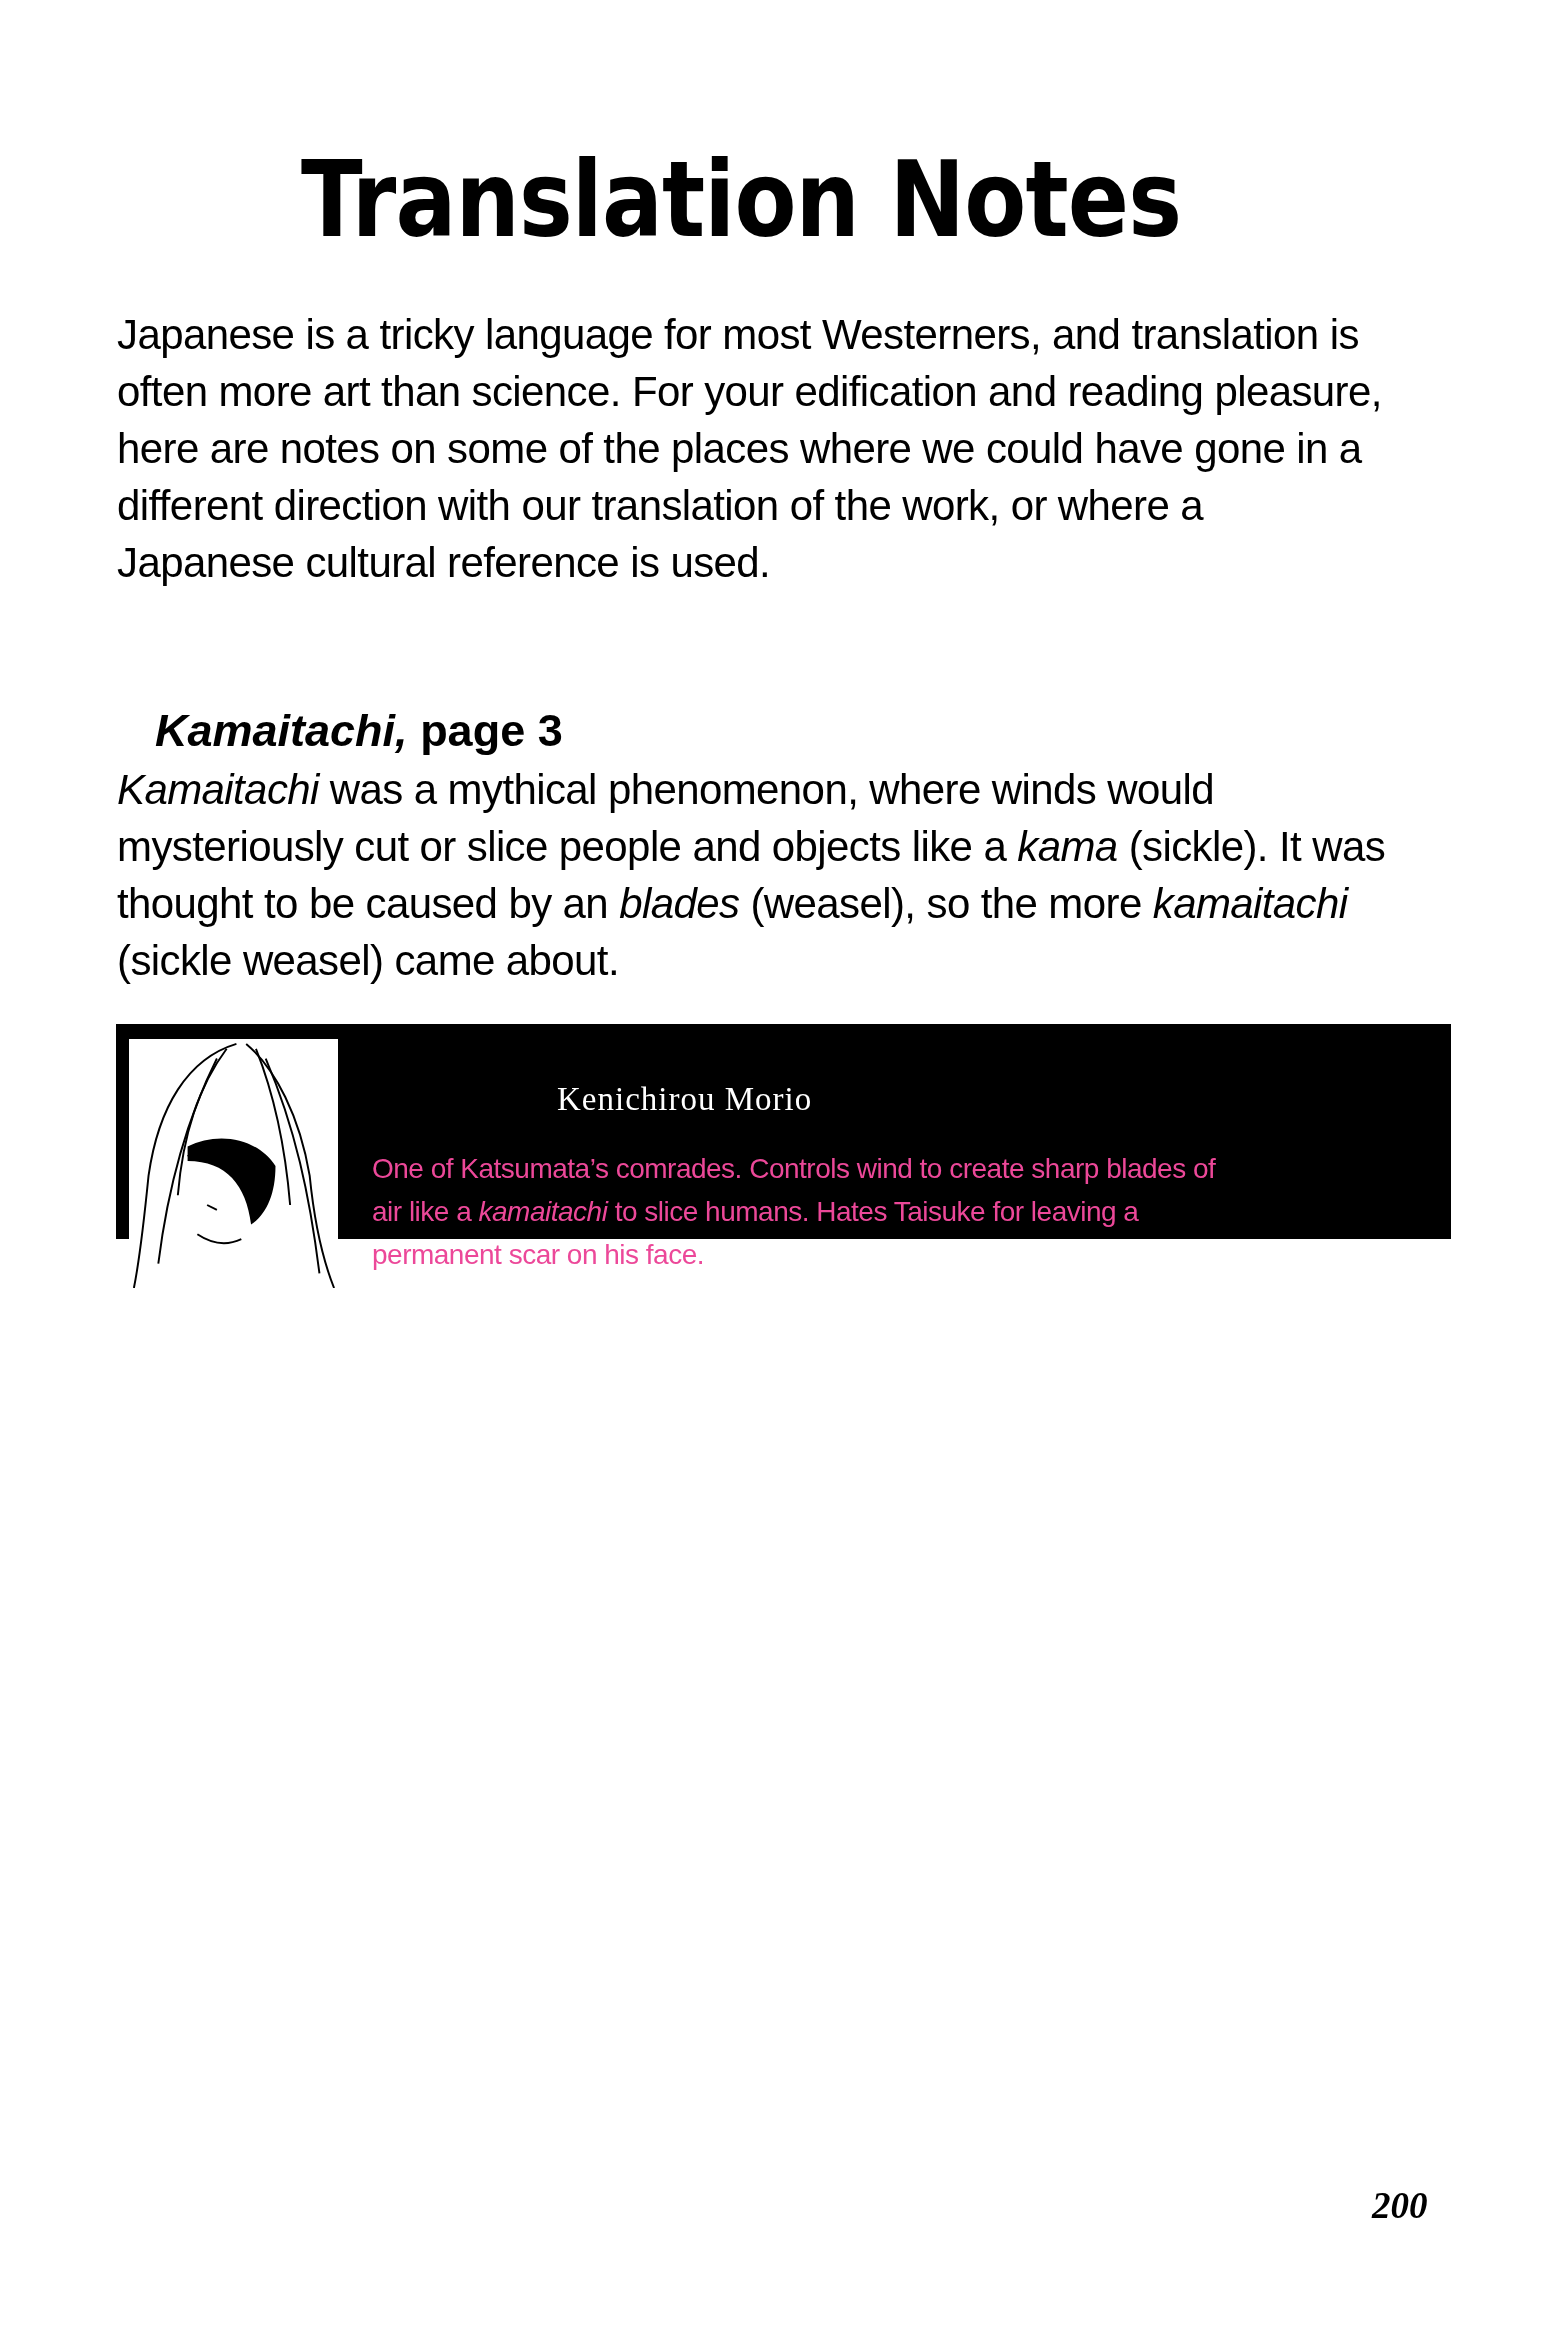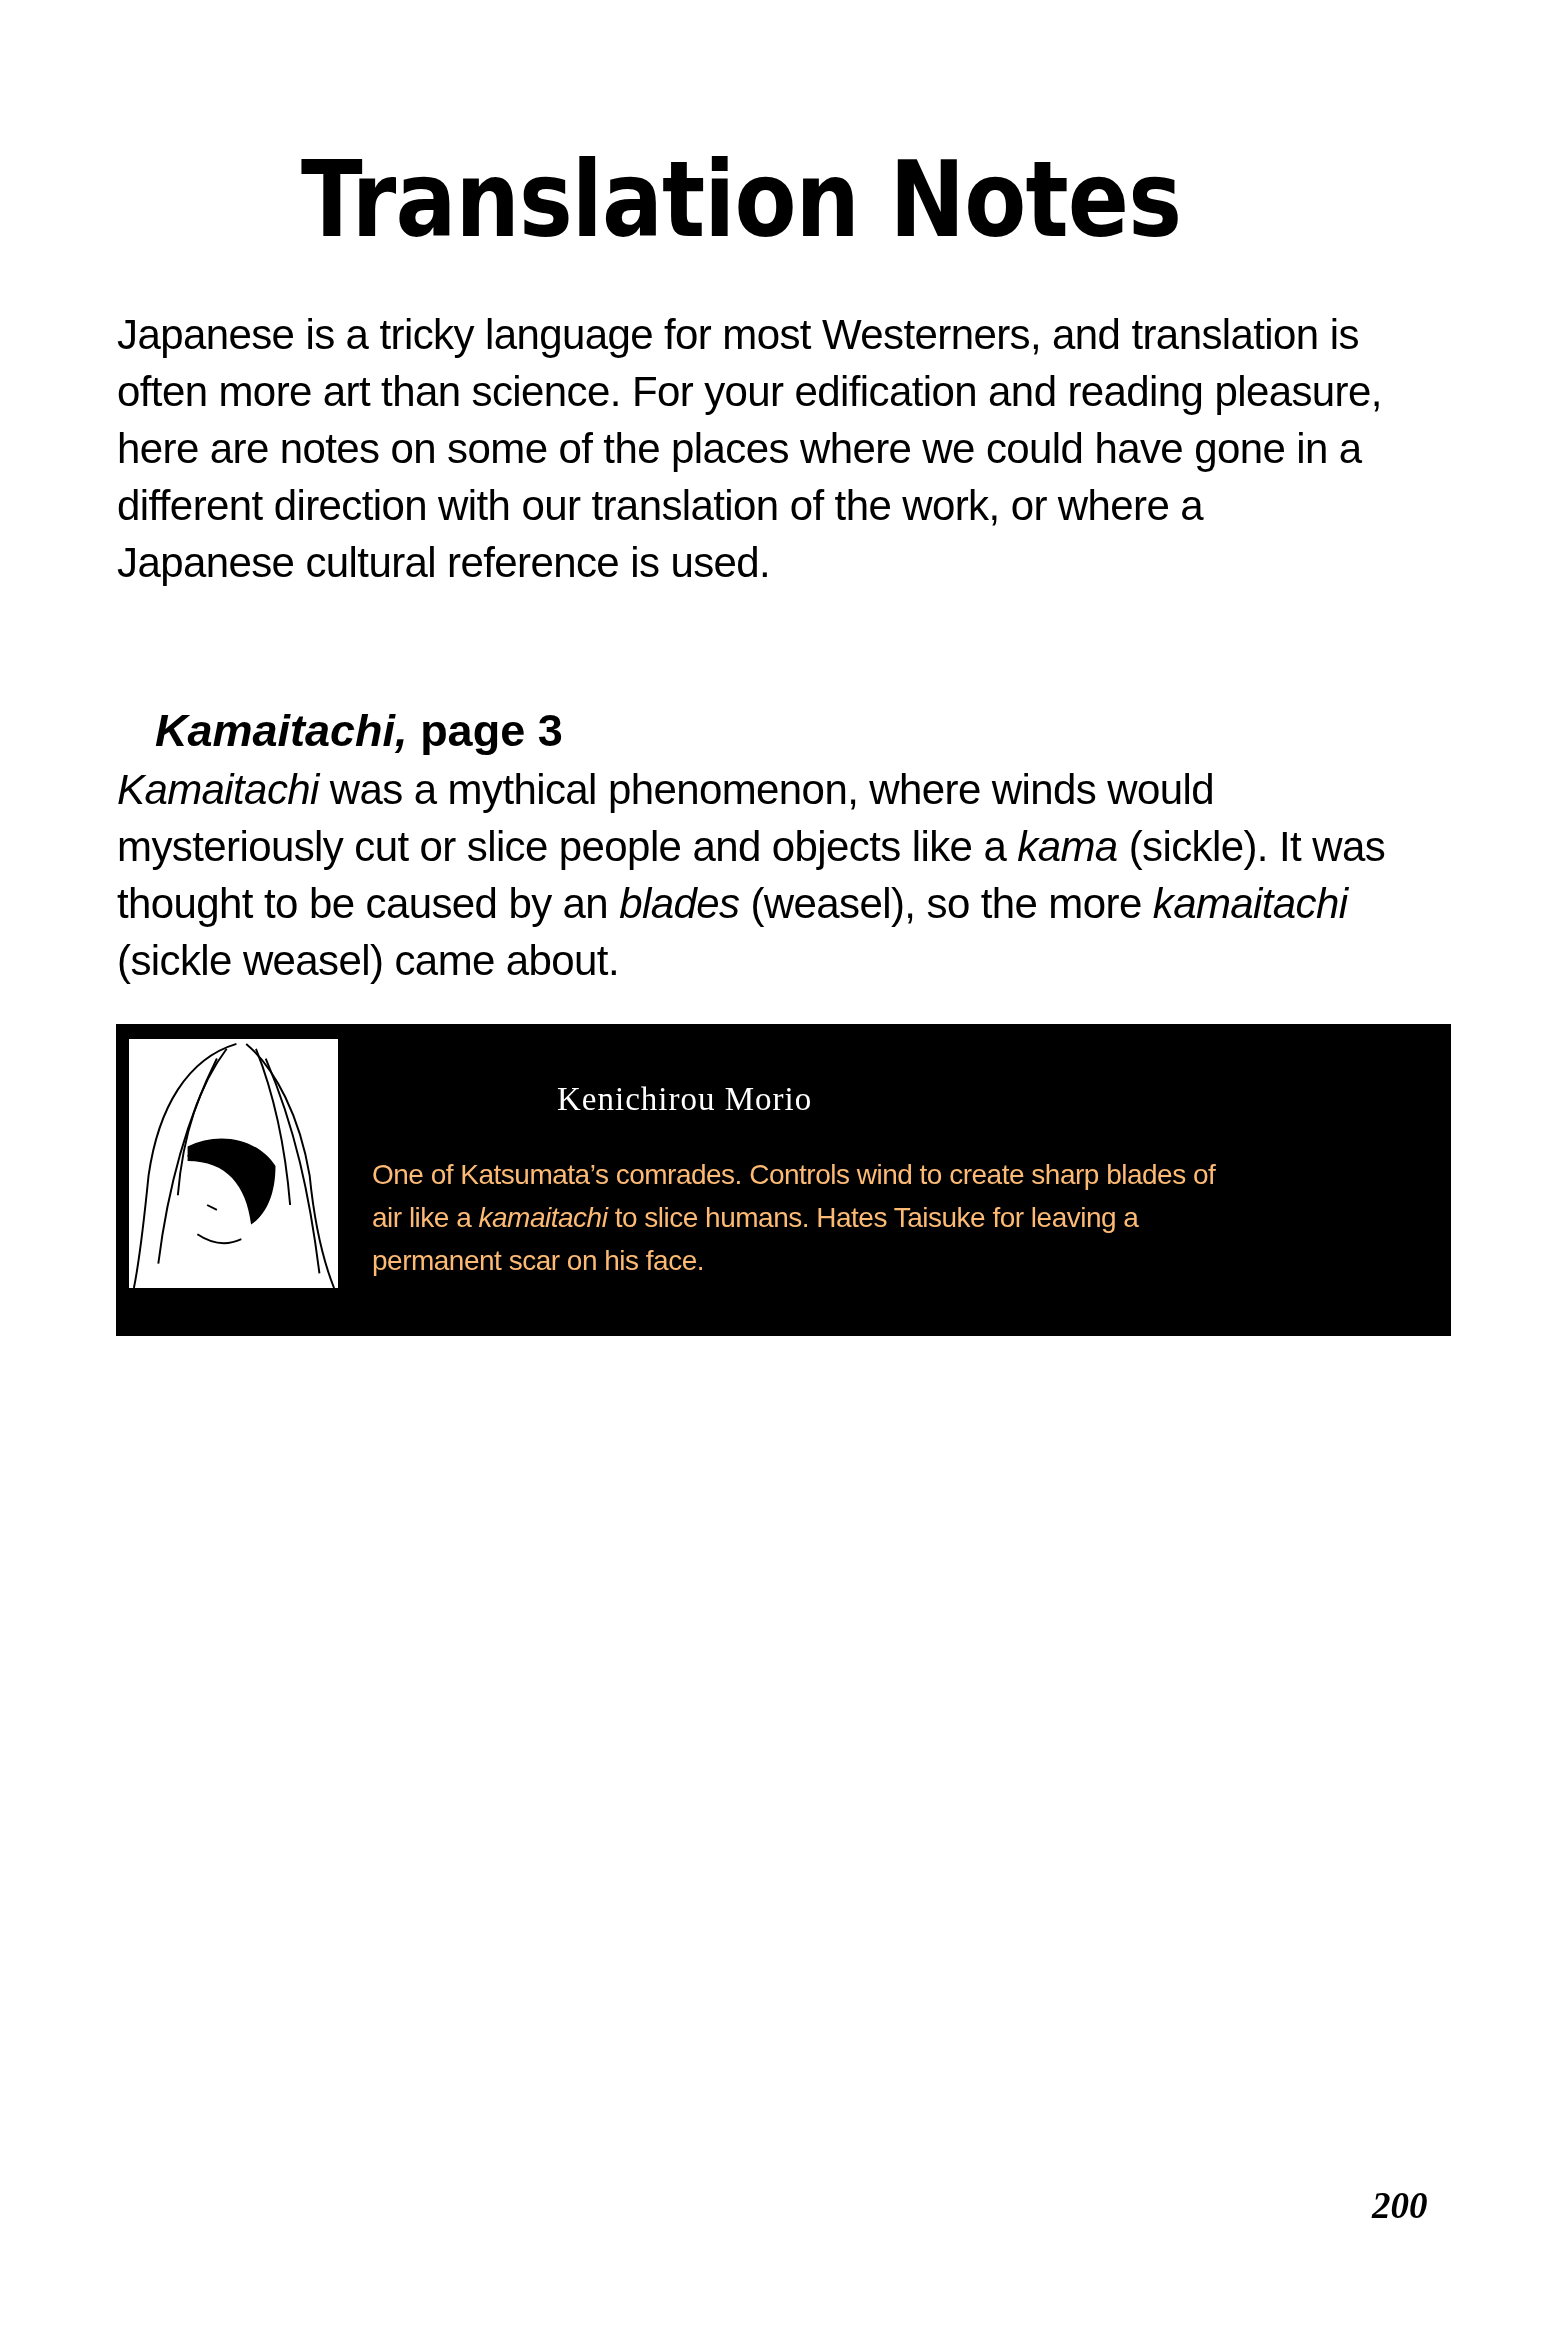--- a/index.html
+++ b/index.html
@@ -3,24 +3,24 @@
 <meta charset="utf-8">
 <style>
   html, body { margin:0; padding:0; background:#fff; }
   body { width:1560px; height:2341px; position:relative; overflow:hidden; color:#000; font-family:"Liberation Sans", sans-serif; }
   .title { position:absolute; left:0; width:1482px; top:137px; text-align:center; font-family:"DejaVu Sans", sans-serif; font-weight:bold; font-size:105px; letter-spacing:-1px; transform:scaleX(0.86); transform-origin:741px 0; line-height:127px; }
   .intro { position:absolute; left:117px; top:306px; width:1268px; font-size:42px; line-height:57px; letter-spacing:-0.6px; }
   .heading { position:absolute; left:117px; top:702px; font-size:45px; font-weight:bold; line-height:57px; }
   .heading .term { font-style:italic;margin-left:38px; }
   .body2 { position:absolute; left:117px; top:761px; width:1307px; font-size:42px; line-height:57px; letter-spacing:-0.6px; }
   i { font-style:italic; }
-  .card { position:absolute; left:116px; top:1024px; width:1335px; height:312px; background:#000;text-decoration:underline; }
+  .card { position:absolute; left:116px; top:1024px; width:1335px; height:215px; background:#000;text-decoration:underline; }
   .portrait { position:absolute; left:12.7px; top:14.6px; width:209px; height:249px; background:#fff; overflow:hidden; }
   .charname { position:absolute; left:441px; top:57px; color:#fff; font-family:"Liberation Serif", serif; font-size:33px; letter-spacing:1px; }
-  .chardesc { position:absolute; left:256px; top:129px; width:878px; color:#fdba74; font-size:28px; line-height:43px; letter-spacing:-0.5px; }
+  .chardesc { position:absolute; left:256px; top:123px; width:878px; color:#ec4899; font-size:28px; line-height:43px; letter-spacing:-0.5px; }
   .pagenum { position:absolute; left:1372px; top:2146px; font-family:"Liberation Serif", serif; font-weight:bold; font-style:italic; font-size:37px;margin-top:38px; }
 </style>
 </head>
 <body>
 
 <div class="title">Translation Notes</div>
 
 <div class="intro">Japanese is a tricky language for most Westerners, and translation is often more art than science. For your edification and reading pleasure, here are notes on some of the places where we could have gone in a different direction with our translation of the work, or where a Japanese cultural reference is used.</div>
 
 <div class="heading">

